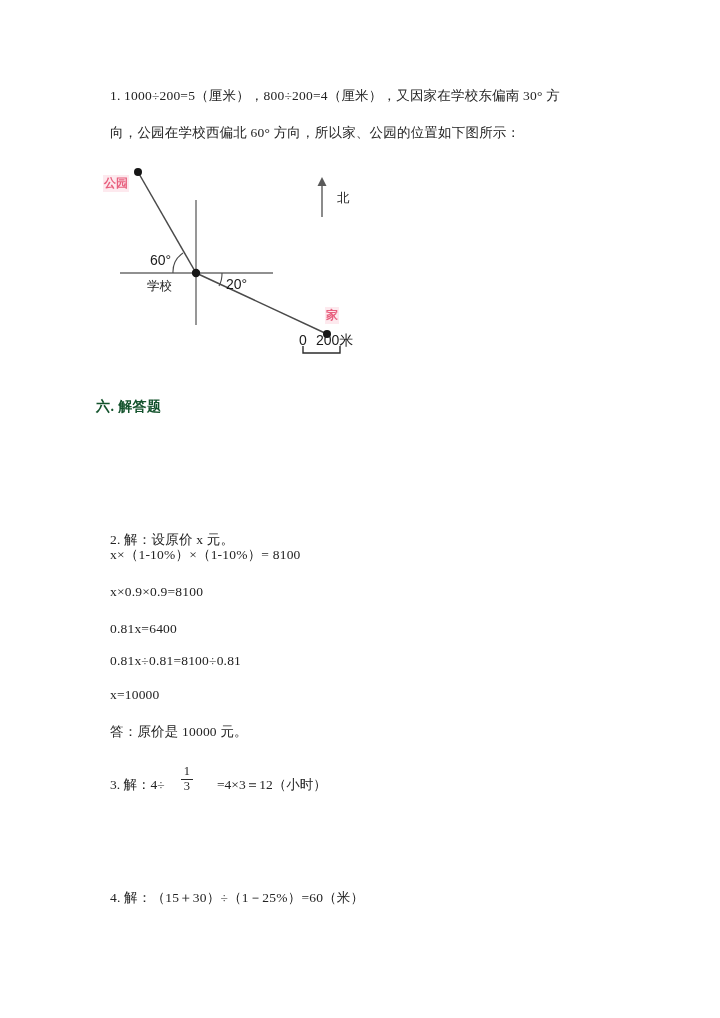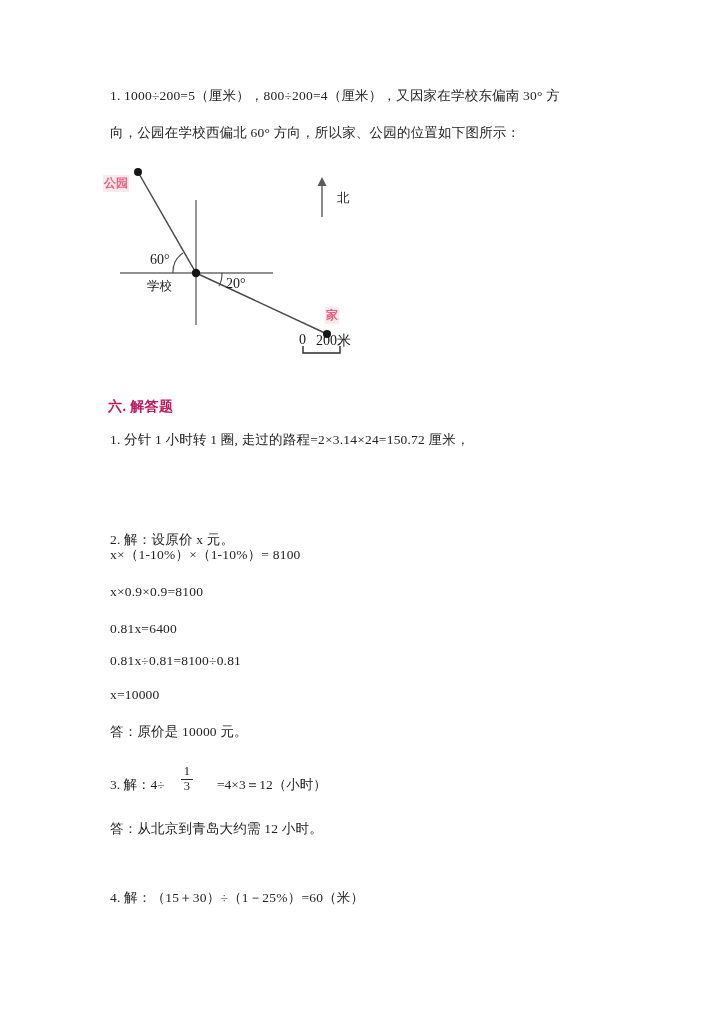--- a/index.html
+++ b/index.html
@@ -24,41 +24,41 @@
     position: absolute;
     left: 110px;
     font-size: 13.5px;
     line-height: 1.2;
     letter-spacing: 0.2px;
     white-space: nowrap;
     color: #232323;
   }
   .heading {
     position: absolute;
-    left: 108px;
+    left: 96px;
     font-size: 14px;
     font-weight: bold;
     letter-spacing: 0.4px;
     white-space: nowrap;
-    color: #be185d;
+    color: #14532d;
   }
   
   .diagram {
     position: absolute;
     left: 95px;
     top: 160px;
     width: 300px;
     height: 215px;
   }
   .diagram svg { display: block; }
   .dlabel {
     position: absolute;
     font-size: 12.5px;
     white-space: nowrap;
-    font-family: Liberation Serif, serif;
+    font-family: Liberation Sans, sans-serif;
   }
   .dlabel.cn-red {
     color: #e8607e;
     background: #fde9ee;
     padding: 0 1px;
     font-weight: bold;
     font-size: 12px;
   }
   .dlabel.plain { color: #1f1f1f; }
   .dlabel.small { font-size: 14px; }
@@ -127,36 +127,34 @@
     <span class="dlabel cn-red" style="left:230px; top:147px">家</span>
     <span class="dlabel plain" style="left:242px; top:30px">北</span>
     <span class="dlabel small" style="left:55px; top:92px">60°</span>
     <span class="dlabel small" style="left:131px; top:116px">20°</span>
     <span class="dlabel small" style="left:204px; top:172px">0</span>
     <span class="dlabel small" style="left:221px; top:172px">200米</span>
   </div>
 
   <div class="heading" style="top:398px">六. 解答题</div>
 
-  <div class="text-line" style="top:432px">1. 分针 1 小时转 1 圈, 走过的路程=2×3.14×24=150.72 厘米，</div>
   <div class="text-line" style="top:532px">2. 解：设原价 x 元。</div>
   <div class="text-line" style="top:547px">x×（1-10%）×（1-10%）= 8100</div>
   <div class="text-line" style="top:584px">x×0.9×0.9=8100</div>
   <div class="text-line" style="top:621px">0.81x=6400</div>
   <div class="text-line" style="top:653px">0.81x÷0.81=8100÷0.81</div>
   <div class="text-line" style="top:687px">x=10000</div>
   <div class="text-line" style="top:724px">答：原价是 10000 元。</div>
 
   <div class="inline-row" style="top:766px">
     <span>3. 解：4÷</span>
     <span class="gap-sm"></span>
     <span class="frac">
       <span class="num">1</span>
       <span class="den">3</span>
     </span>
     <span class="gap-md"></span>
     <span>=4×3＝12（小时）</span>
   </div>
 
-  <div class="text-line" style="top:821px">答：从北京到青岛大约需 12 小时。</div>
   <div class="text-line" style="top:890px">4. 解：（15＋30）÷（1－25%）=60（米）</div>
 
 </div>
 
 </body></html>

